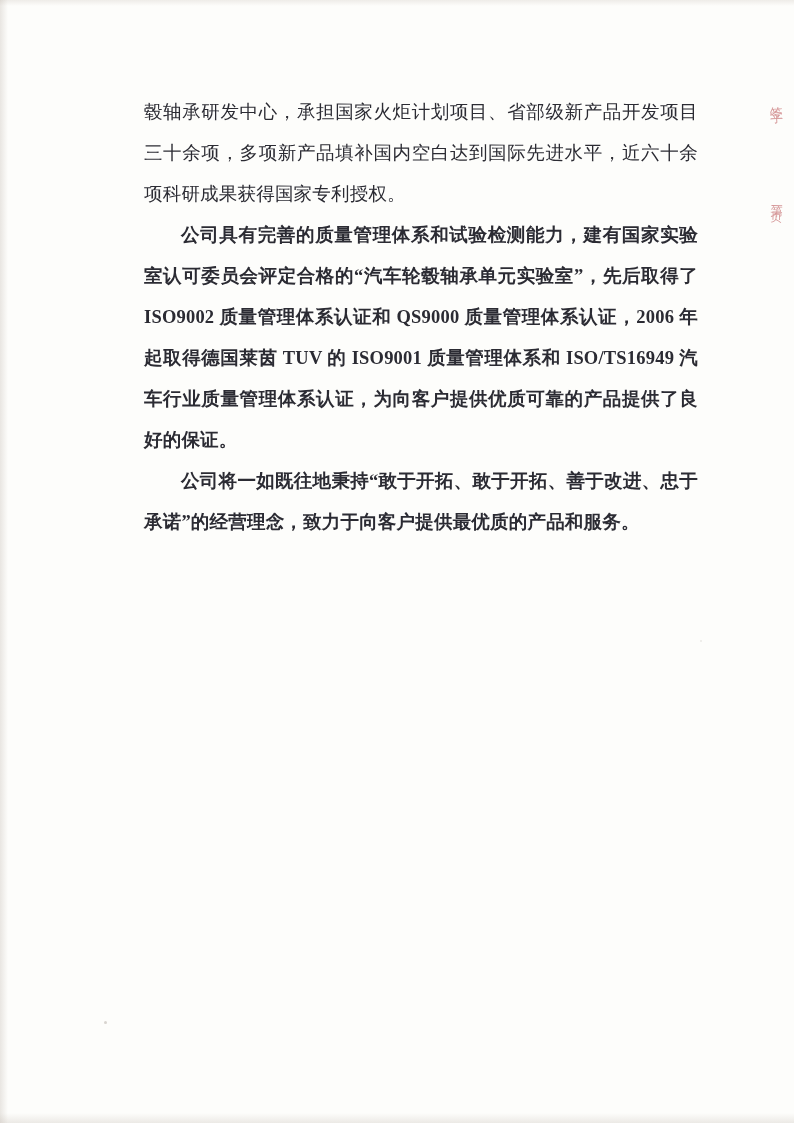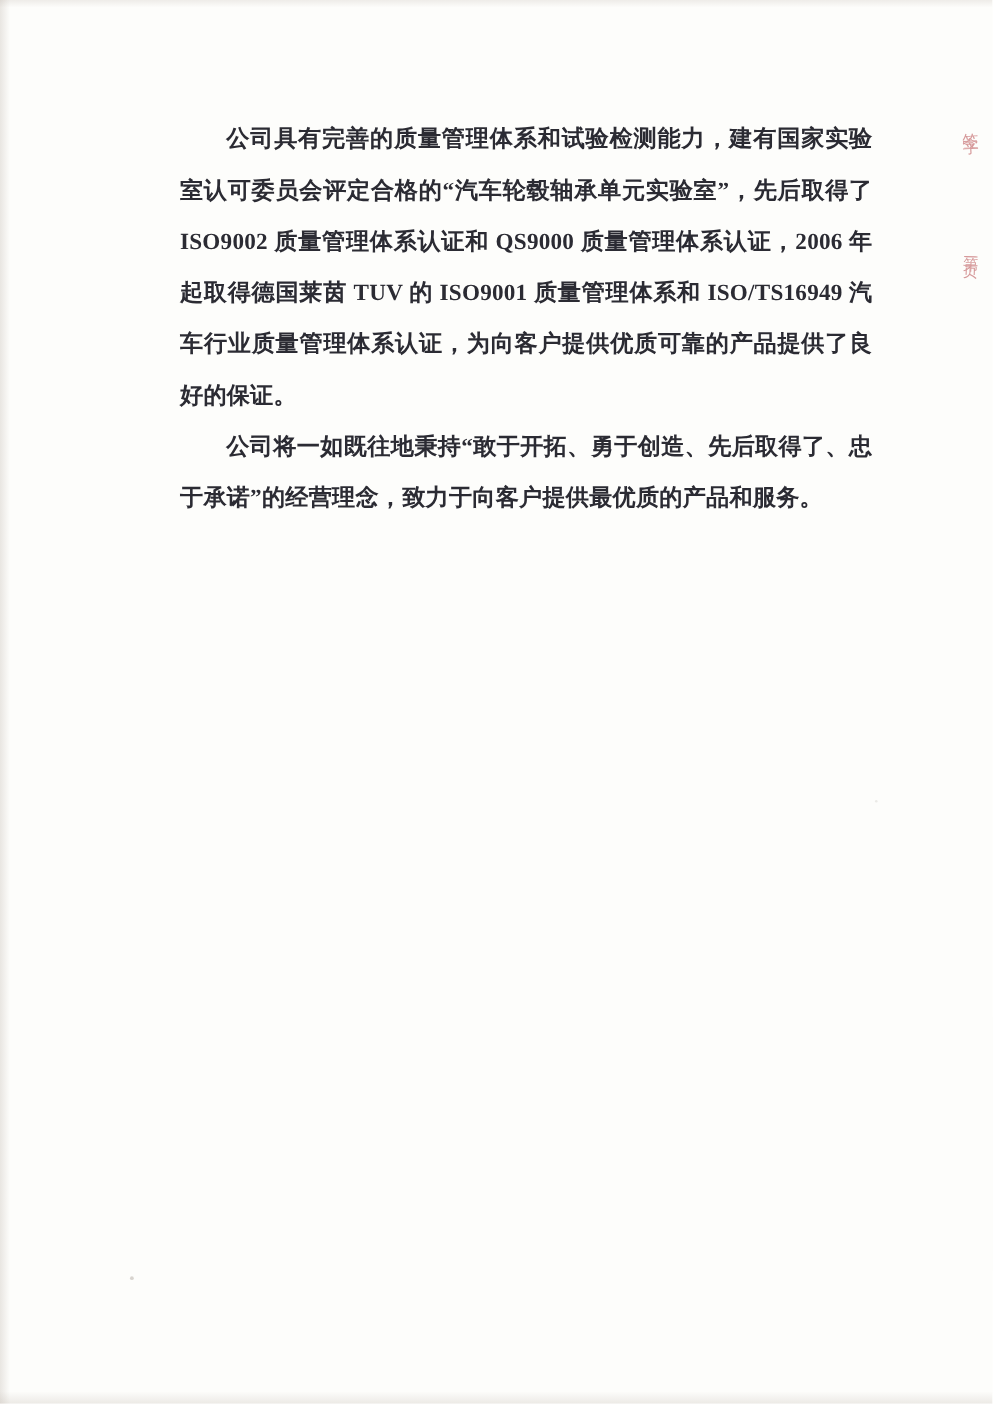--- a/index.html
+++ b/index.html
@@ -107,20 +107,21 @@
 <div class="page">
 
   <div class="edge-top"></div>
   <div class="edge-left"></div>
   <div class="edge-bottom"></div>
 
   <div class="speck speck-1"></div>
   <div class="speck speck-2"></div>
 
   <div class="text-body">
+    <p class="para">毂轴承研发中心，承担国家火炬计划项目、省部级新产品开发项目三十余项，多项新产品填补国内空白达到国际先进水平，近六十余项科研成果获得国家专利授权。</p>
     <p class="para indent">公司具有完善的质量管理体系和试验检测能力，建有国家实验室认可委员会评定合格的“汽车轮毂轴承单元实验室”，先后取得了 ISO9002 质量管理体系认证和 QS9000 质量管理体系认证，2006 年起取得德国莱茵 TUV 的 ISO9001 质量管理体系和 ISO/TS16949 汽车行业质量管理体系认证，为向客户提供优质可靠的产品提供了良好的保证。</p>
-    <p class="para indent">公司将一如既往地秉持“敢于开拓、勇于创造、先后取得了、忠于承诺”的经营理念，致力于向客户提供最优质的产品和服务。</p>
+    <p class="para indent">公司将一如既往地秉持“敢于开拓、敢于开拓、善于改进、忠于承诺”的经营理念，致力于向客户提供最优质的产品和服务。</p>
   </div>
 
   <div class="margin-mark margin-mark-1">签字</div>
   <div class="margin-mark margin-mark-2">第一页</div>
 
 </div>
 
 </body></html>

